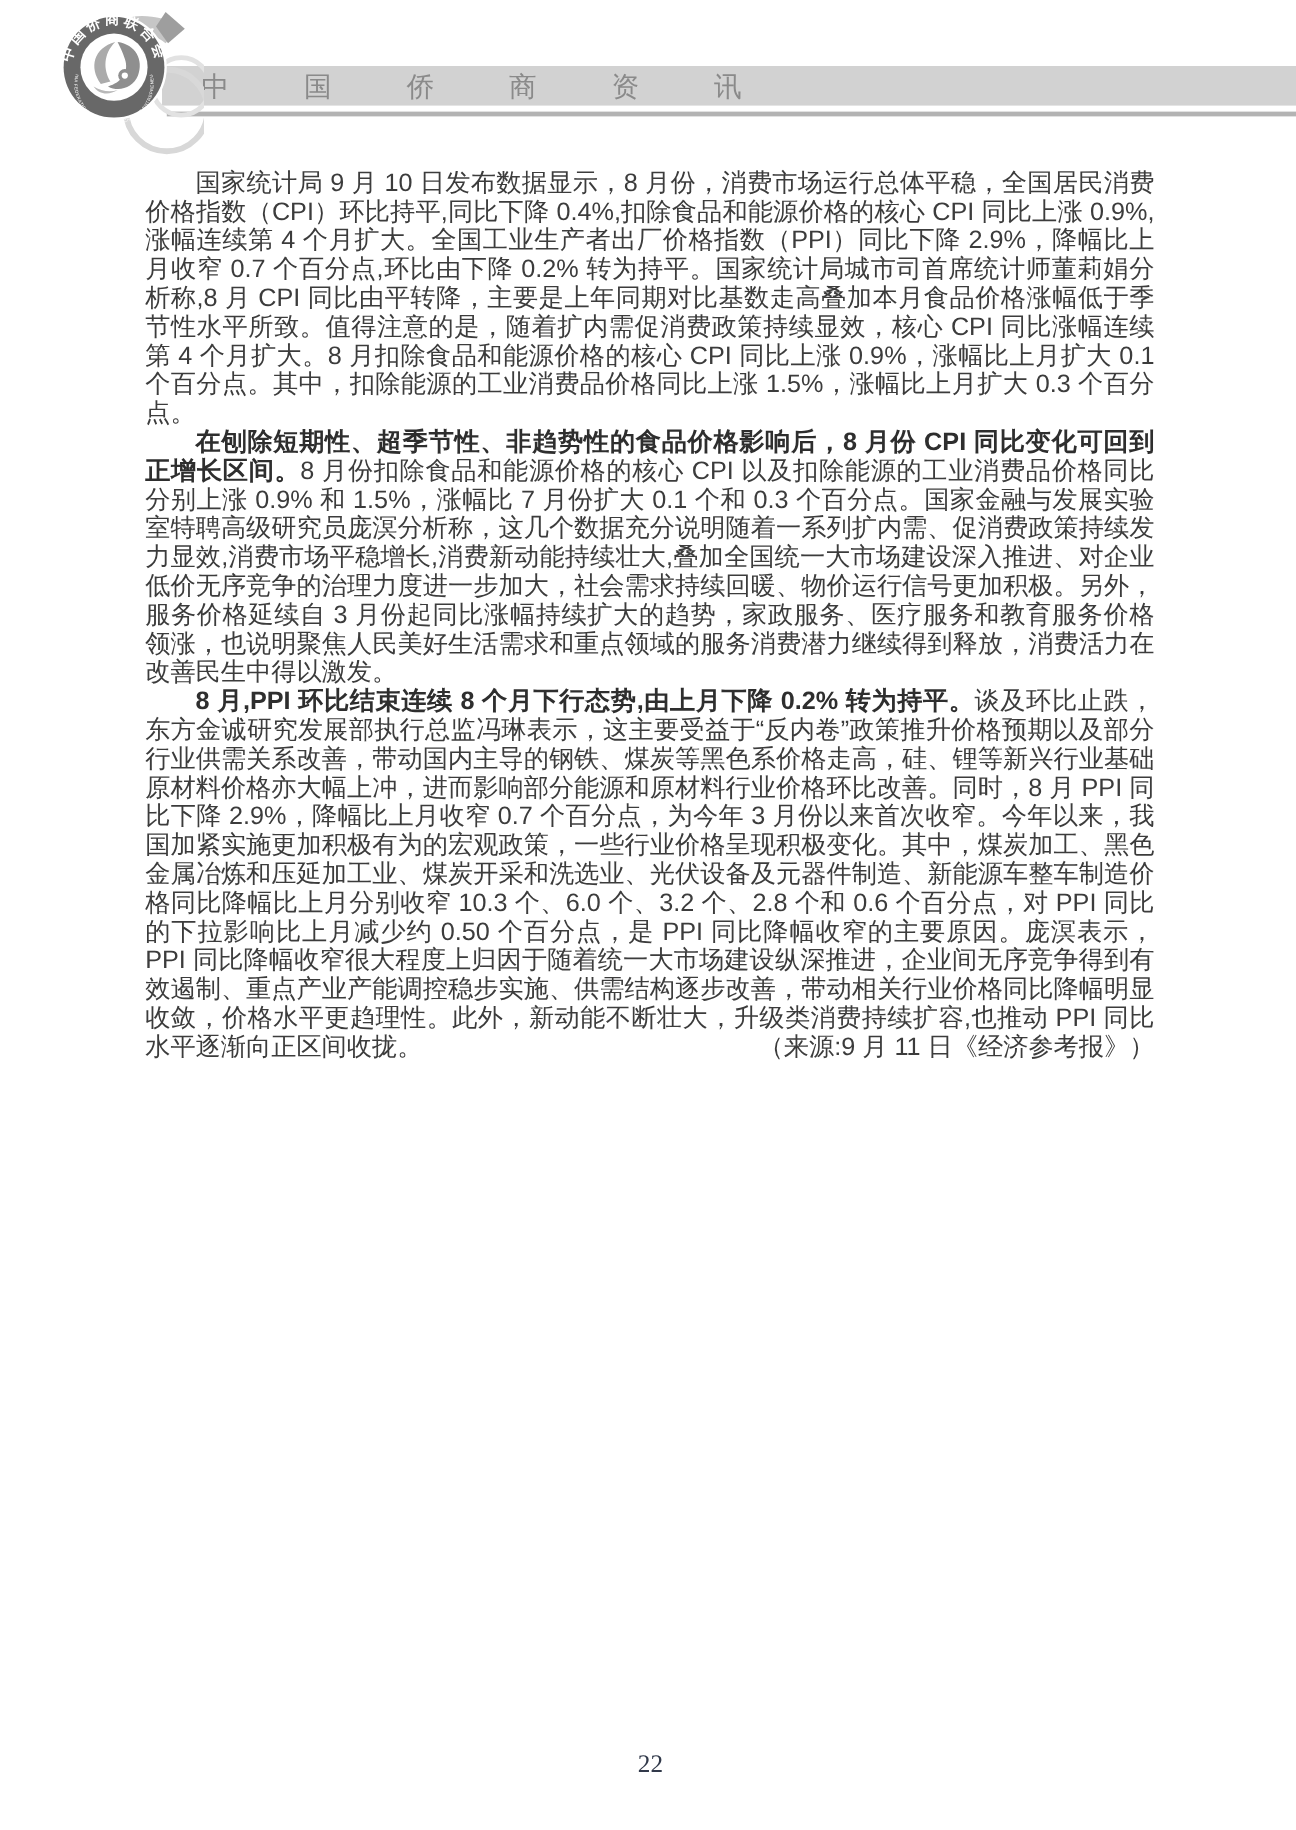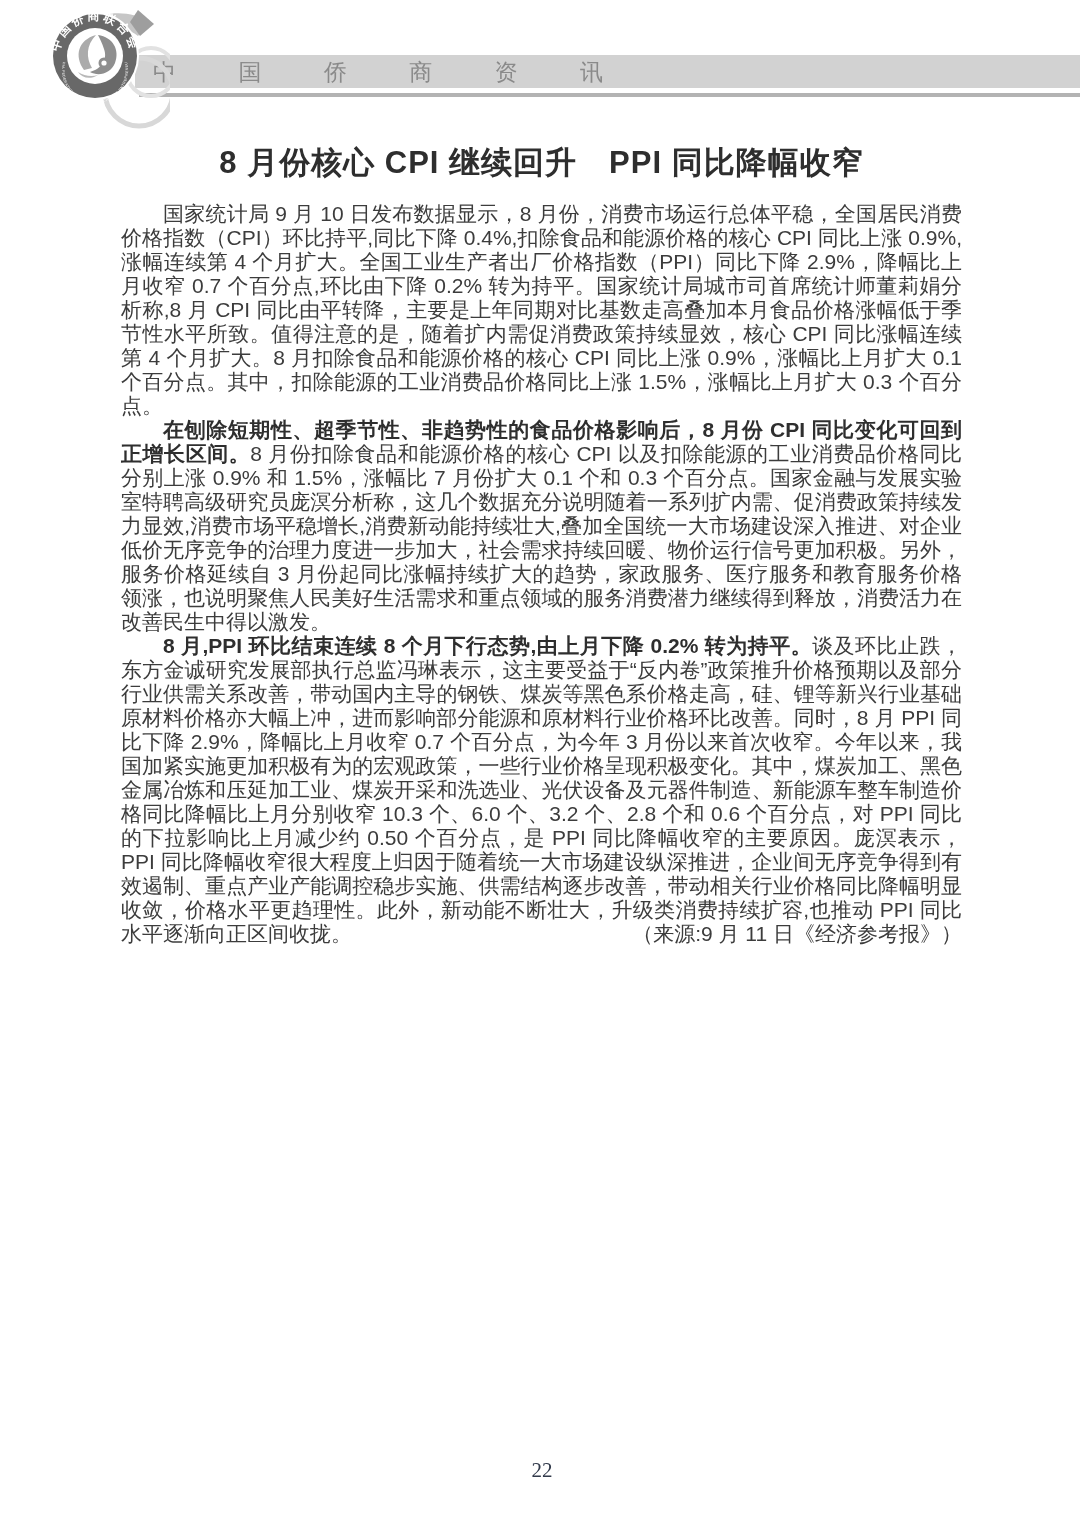--- a/index.html
+++ b/index.html
@@ -9,21 +9,21 @@
     background:#ffffff;
     font-family:"Liberation Sans","DejaVu Sans",sans-serif;
     overflow:hidden;
   }
   
   .banner-bar {
     position:absolute; left:135px; right:0; top:55px; height:33px;
     background:#d2d2d2;
   }
   .banner-text {
-    display:block; padding-left:18px;
+    display:block; padding-left:33px;
     font-size:23px; line-height:34px; letter-spacing:28px;
     color:#8a8a8a; white-space:nowrap;
   }
   .banner-rule {
     position:absolute; left:139px; right:0; top:93px; height:4px;
     background:#b3b3b3;
   }
   .logo { position:absolute; left:38px; top:6px; width:132px; height:132px; }
   
   .article {
@@ -87,21 +87,20 @@
           <path d="M 60,29 C 75,31 82,44 77,57 C 73,67 61,71 52,66 C 63,63 70,54 66,43 C 64,37 62,33 60,29 Z" fill="#8f8f8f"></path>
           <circle cx="66" cy="57" r="5.5" fill="#8f8f8f"></circle>
           <circle cx="66" cy="57" r="2.6" fill="#ffffff"></circle>
           <path d="M 40,66 C 46,70 54,71 60,69 C 52,74 44,72 40,66 Z" fill="#b8b8b8"></path>
         </g>
       </svg>
     </div>
   </header>
 
   <main class="article">
-    <h1>8 月份核心 CPI 继续回升　PPI 同比降幅收窄</h1>
 
     <p><b></b><span>国家统计局 9 月 10 日发布数据显示，8 月份，消费市场运行总体平稳，全国居民消费价格指数（CPI）环比持平,同比下降 0.4%,扣除食品和能源价格的核心 CPI 同比上涨 0.9%,涨幅连续第 4 个月扩大。全国工业生产者出厂价格指数（PPI）同比下降 2.9%，降幅比上月收窄 0.7 个百分点,环比由下降 0.2% 转为持平。国家统计局城市司首席统计师董莉娟分析称,8 月 CPI 同比由平转降，主要是上年同期对比基数走高叠加本月食品价格涨幅低于季节性水平所致。值得注意的是，随着扩内需促消费政策持续显效，核心 CPI 同比涨幅连续第 4 个月扩大。8 月扣除食品和能源价格的核心 CPI 同比上涨 0.9%，涨幅比上月扩大 0.1 个百分点。其中，扣除能源的工业消费品价格同比上涨 1.5%，涨幅比上月扩大 0.3 个百分点。</span></p>
 
     <p><b>在刨除短期性、超季节性、非趋势性的食品价格影响后，8 月份 CPI 同比变化可回到正增长区间。</b><span>8 月份扣除食品和能源价格的核心 CPI 以及扣除能源的工业消费品价格同比分别上涨 0.9% 和 1.5%，涨幅比 7 月份扩大 0.1 个和 0.3 个百分点。国家金融与发展实验室特聘高级研究员庞溟分析称，这几个数据充分说明随着一系列扩内需、促消费政策持续发力显效,消费市场平稳增长,消费新动能持续壮大,叠加全国统一大市场建设深入推进、对企业低价无序竞争的治理力度进一步加大，社会需求持续回暖、物价运行信号更加积极。另外，服务价格延续自 3 月份起同比涨幅持续扩大的趋势，家政服务、医疗服务和教育服务价格领涨，也说明聚焦人民美好生活需求和重点领域的服务消费潜力继续得到释放，消费活力在改善民生中得以激发。</span></p>
 
     <p><b>8 月,PPI 环比结束连续 8 个月下行态势,由上月下降 0.2% 转为持平。</b><span>谈及环比止跌，东方金诚研究发展部执行总监冯琳表示，这主要受益于“反内卷”政策推升价格预期以及部分行业供需关系改善，带动国内主导的钢铁、煤炭等黑色系价格走高，硅、锂等新兴行业基础原材料价格亦大幅上冲，进而影响部分能源和原材料行业价格环比改善。同时，8 月 PPI 同比下降 2.9%，降幅比上月收窄 0.7 个百分点，为今年 3 月份以来首次收窄。今年以来，我国加紧实施更加积极有为的宏观政策，一些行业价格呈现积极变化。其中，煤炭加工、黑色金属冶炼和压延加工业、煤炭开采和洗选业、光伏设备及元器件制造、新能源车整车制造价格同比降幅比上月分别收窄 10.3 个、6.0 个、3.2 个、2.8 个和 0.6 个百分点，对 PPI 同比的下拉影响比上月减少约 0.50 个百分点，是 PPI 同比降幅收窄的主要原因。庞溟表示，PPI 同比降幅收窄很大程度上归因于随着统一大市场建设纵深推进，企业间无序竞争得到有效遏制、重点产业产能调控稳步实施、供需结构逐步改善，带动相关行业价格同比降幅明显收敛，价格水平更趋理性。此外，新动能不断壮大，升级类消费持续扩容,也推动 PPI 同比水平逐渐向正区间收拢。</span><span class="source">（来源:9 月 11 日《经济参考报》）</span></p>
   </main>
 
   <footer>
     <div class="page-number">22</div>

